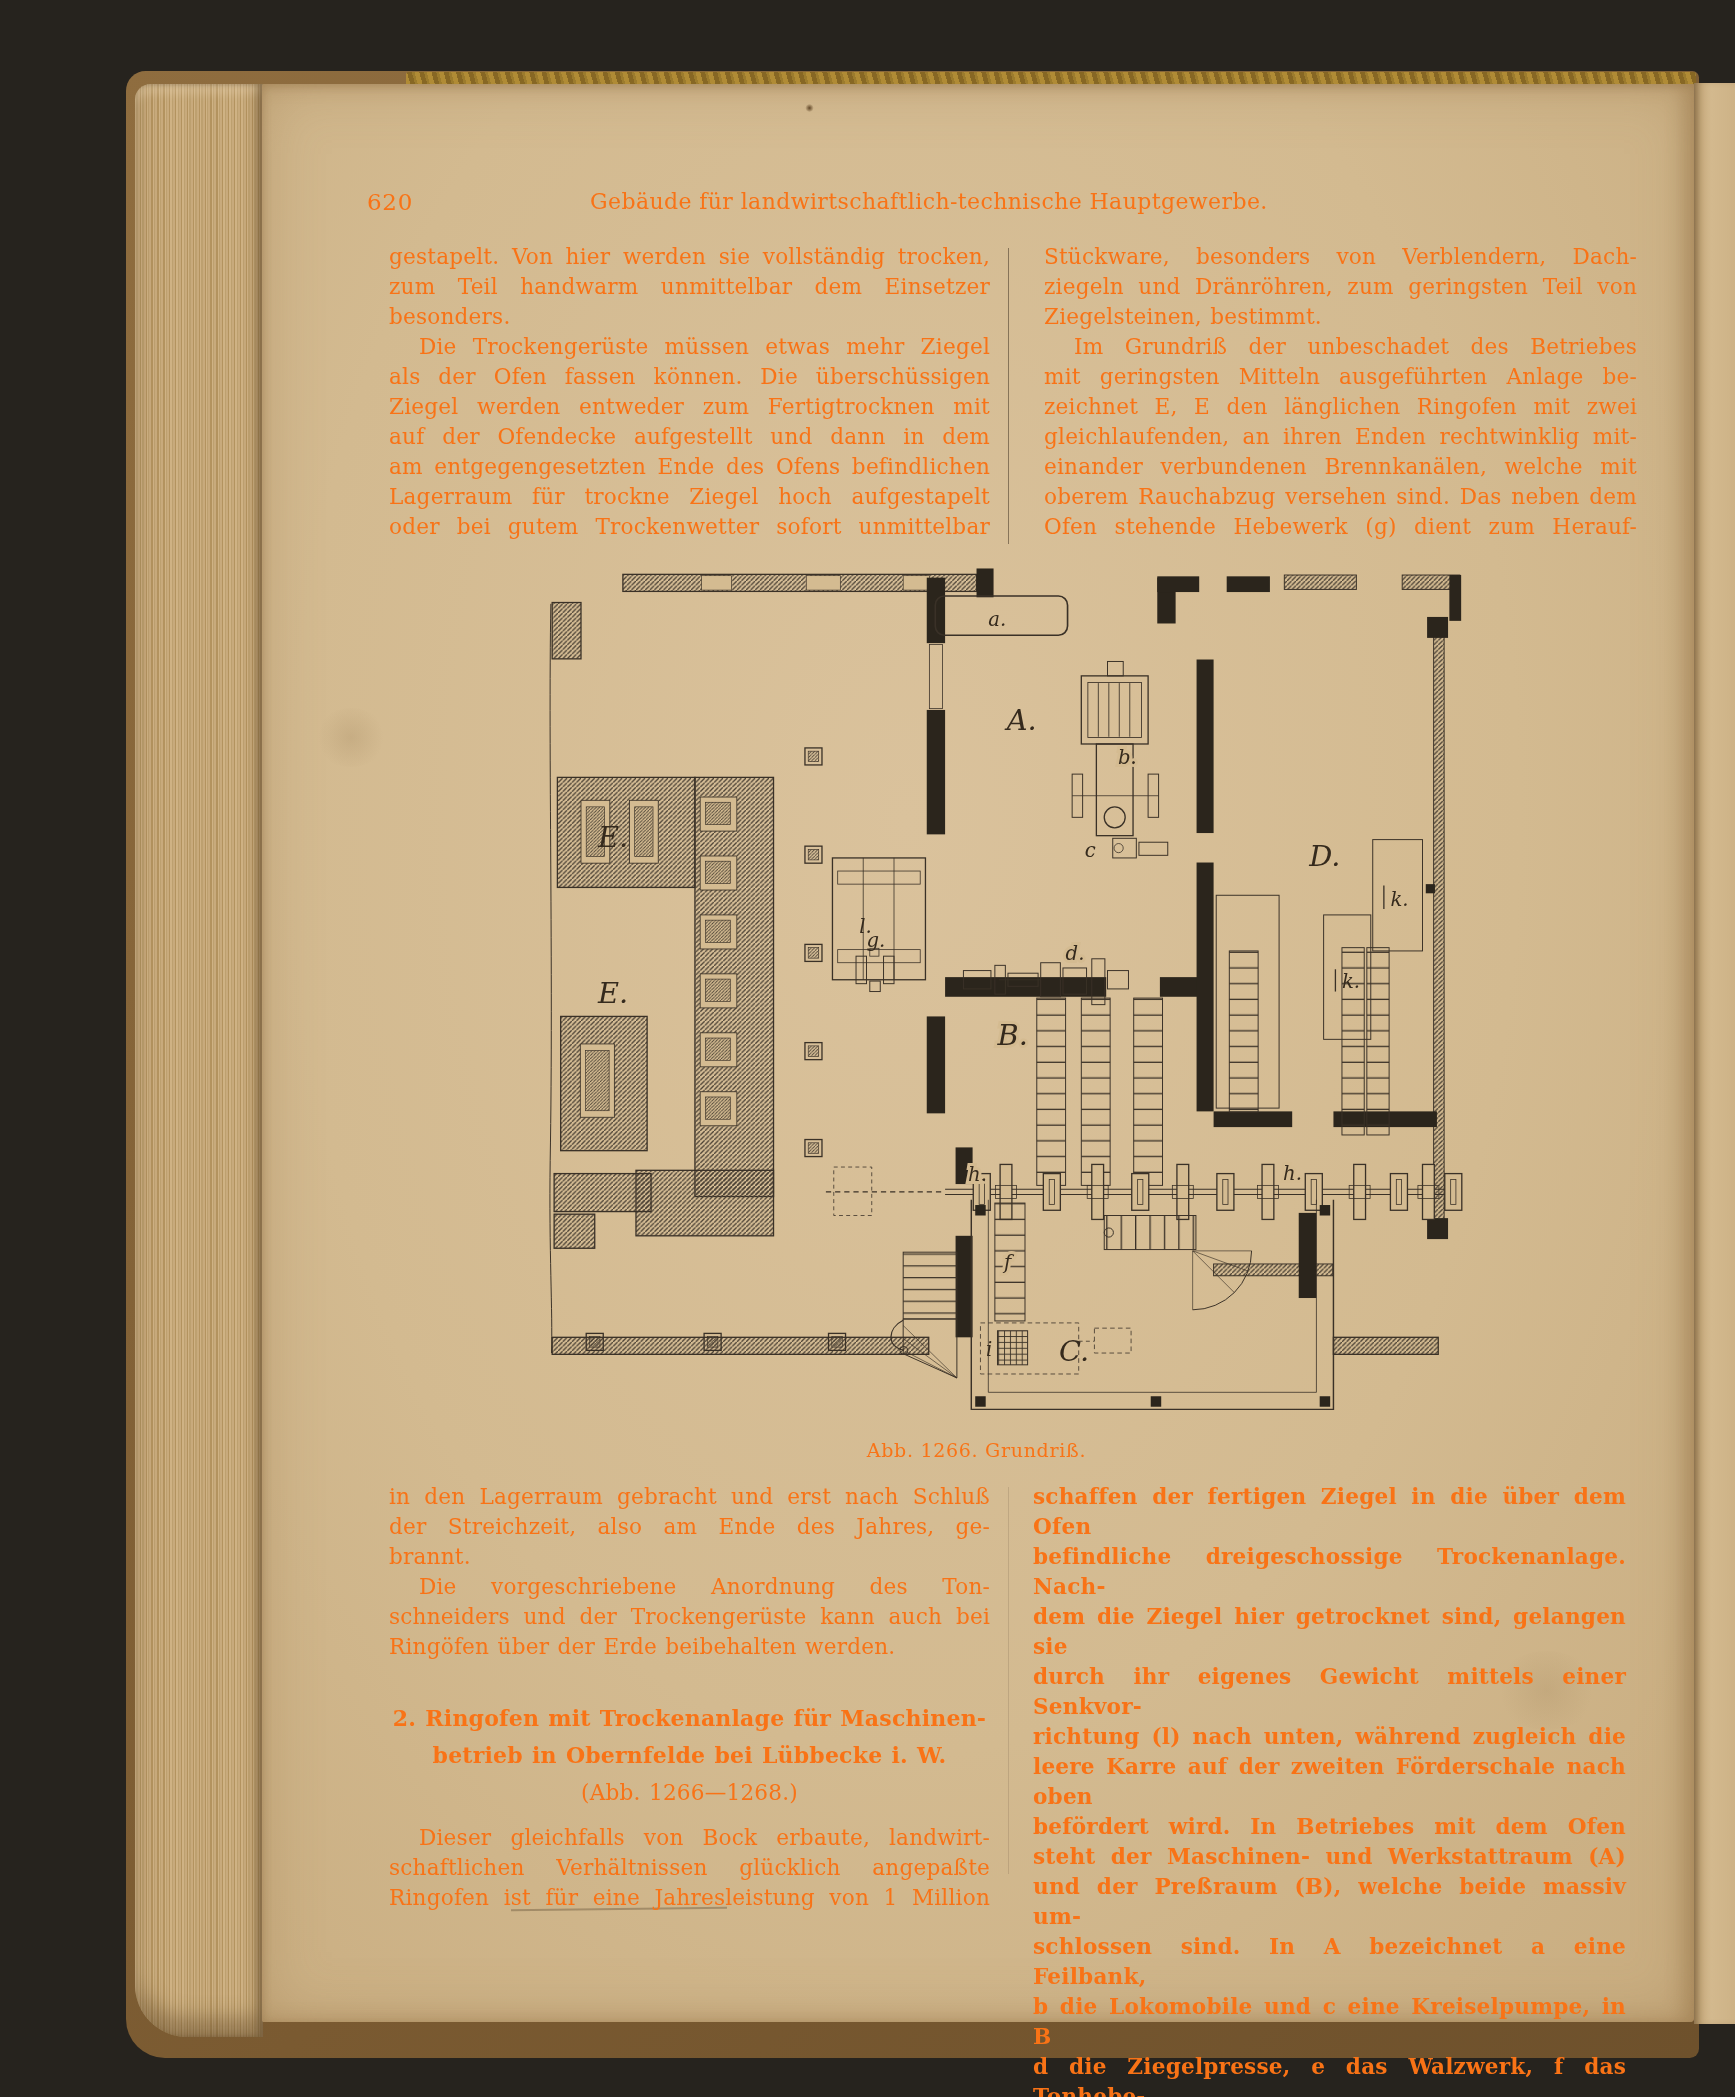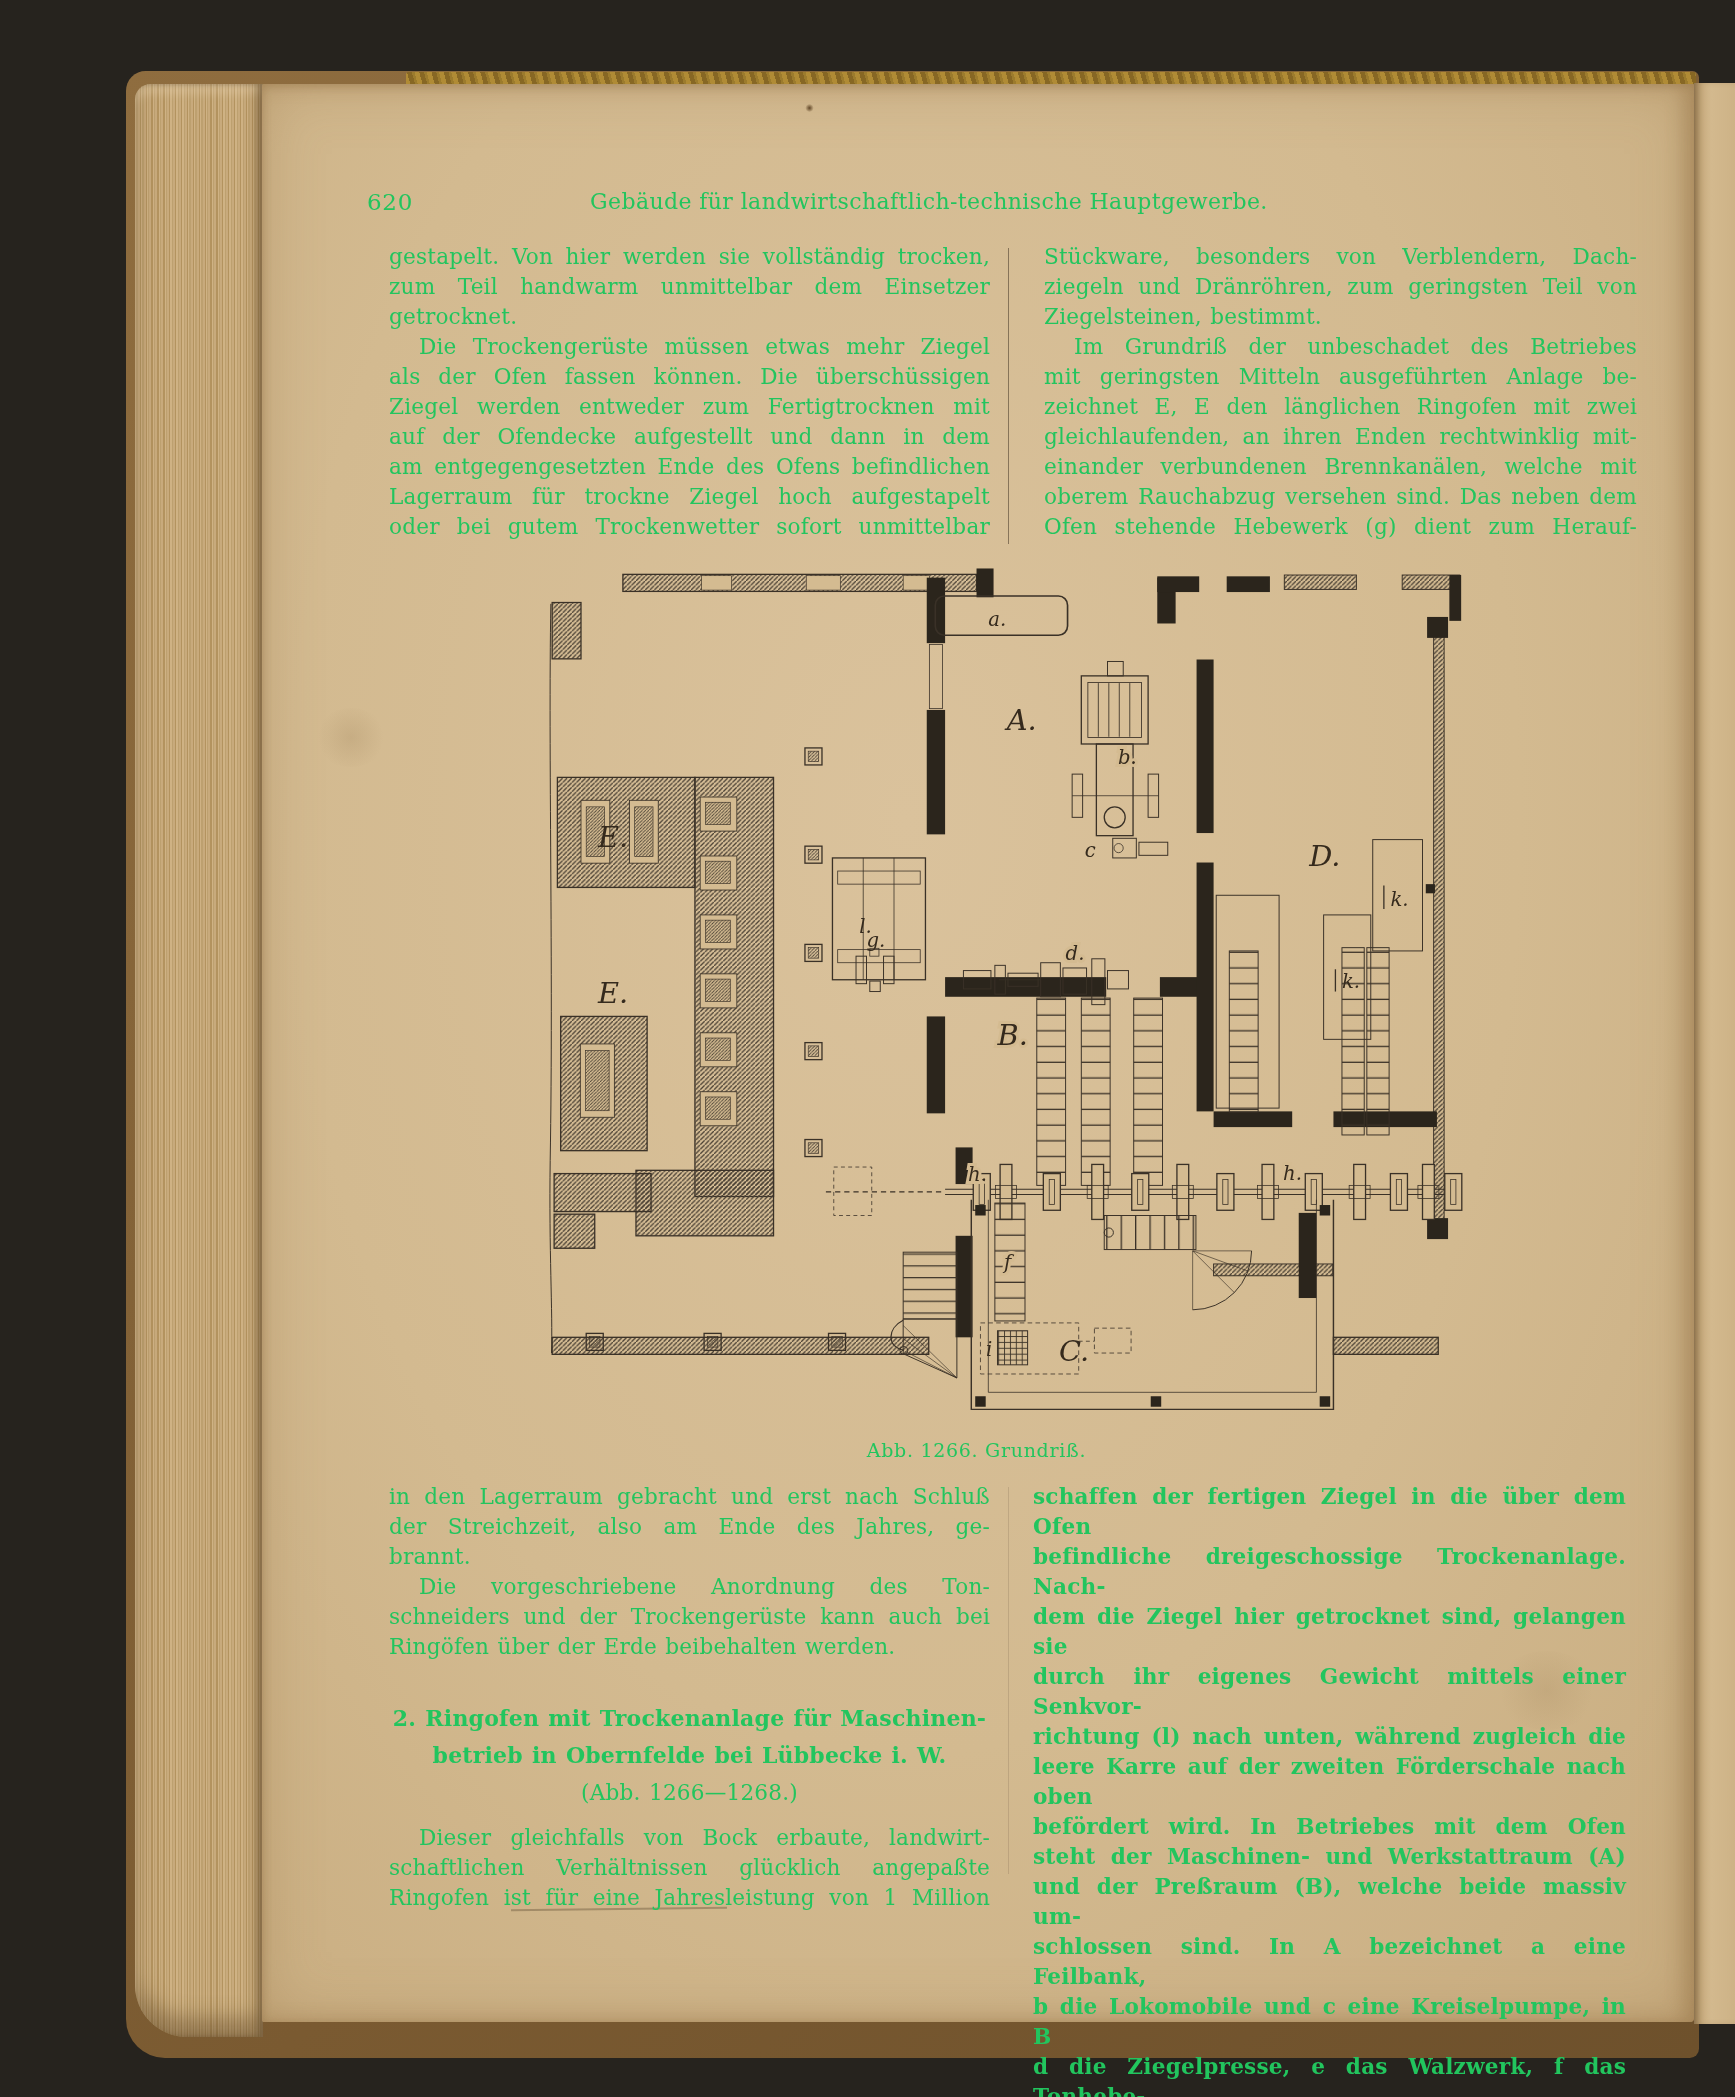--- a/index.html
+++ b/index.html
@@ -31,21 +31,21 @@
     background:radial-gradient(ellipse at 45% 38%,#dac29c 0%,#d3ba90 55%,#c8ac7f 100%);
     box-shadow:inset 0 0 59px rgba(150,115,70,.35), inset -10.5px 0 18.3px rgba(140,105,60,.38), inset 2.6px 2.6px 7.9px rgba(150,115,70,.32);
   }
   .next-page{
     left:1694px;top:83px;width:41px;height:1941px;
     background:linear-gradient(90deg,#c4a677,#d3b98e 40%,#cdb286);
     border-left:1.3px solid rgba(95,70,40,.55);
     box-shadow:inset 6.6px 0 7.9px -3.9px rgba(80,55,25,.5);
   }
   
-  .print{color:#22c55e;}
+  .print{color:#f97316;}
   .pagenum{left:367px;top:189px;font-size:23px;letter-spacing:0.7px;}
   .runhead{left:590px;top:189px;width:827px;font-size:22px;letter-spacing:0.4px;}
   .col{font-size:21.6px;line-height:30px;letter-spacing:0.2px;word-spacing:1.3px;}
   .tl{left:389px;width:601px;}
   .tr{left:1033px;width:593px;}
   .tline{text-align:justify;text-align-last:justify;}
   .tline.nj{text-align-last:left;}
   .tline.ind{text-indent:30px;}
   .tline.hb,.tline.hr{text-align:center;text-align-last:center;line-height:37px;}
   .tline.hb{font-weight:bold;font-size:22px;}
@@ -78,21 +78,21 @@
 <div class="abs spot spot2"></div>
 <div class="abs spot spot3"></div>
 <div class="abs scratch"></div>
 
 <div class="abs print pagenum">620</div>
 <div class="abs print runhead">Gebäude für landwirtschaftlich-technische Hauptgewerbe.</div>
 
 <div class="abs print col tl" style="top:242px;">
     <div class="tline">gestapelt.  Von hier werden sie vollständig trocken,</div>
     <div class="tline">zum Teil handwarm unmittelbar dem Einsetzer</div>
-    <div class="tline nj">getrocknet.</div>
+    <div class="tline nj">besonders.</div>
     <div class="tline ind">Die Trockengerüste müssen etwas mehr Ziegel</div>
     <div class="tline">als der Ofen fassen können.  Die überschüssigen</div>
     <div class="tline">Ziegel werden entweder zum Fertigtrocknen mit</div>
     <div class="tline">auf der Ofendecke aufgestellt und dann in dem</div>
     <div class="tline">am entgegengesetzten Ende des Ofens befindlichen</div>
     <div class="tline">Lagerraum für trockne Ziegel hoch aufgestapelt</div>
     <div class="tline">oder bei gutem Trockenwetter sofort unmittelbar</div>
   </div>
 <div class="abs print col tr" style="top:242px;margin-left:11px;">
     <div class="tline">Stückware,  besonders  von  Verblendern,  Dach-</div>

